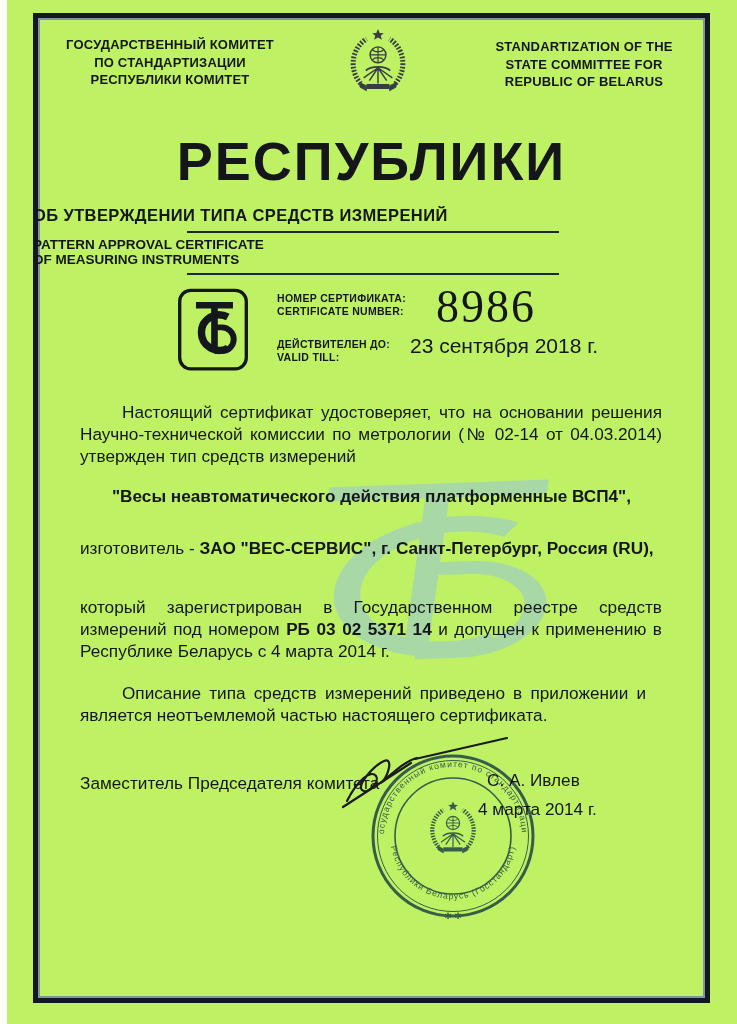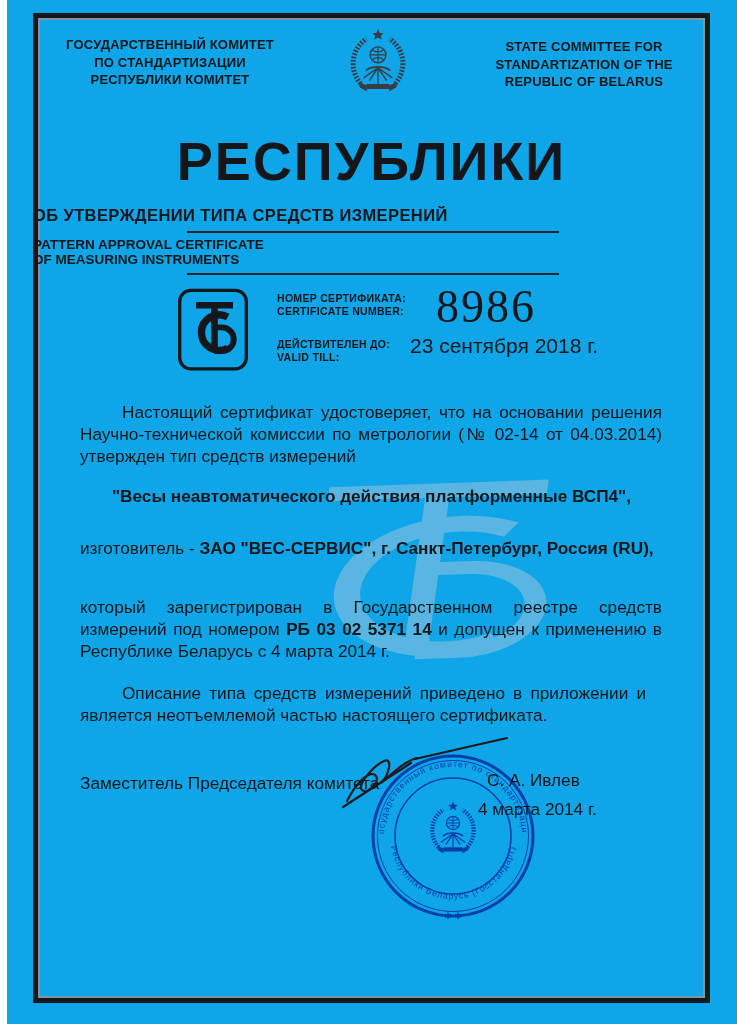--- a/index.html
+++ b/index.html
@@ -1,16 +1,16 @@
 <!DOCTYPE html>
 <html><head>
 <meta charset="utf-8">
 <style>
   html,body{margin:0;padding:0;background:#ffffff;}
-  .page{position:relative;width:737px;height:1024px;background:#0ea5e9;
+  .page{position:relative;width:737px;height:1024px;background:#bef264;
         font-family:"Liberation Sans",sans-serif;color:#15161a;overflow:hidden;}
   .scan-edge{position:absolute;left:0;top:0;width:7px;height:100%;background:#fcfdfd;}
   .frame{position:absolute;left:33px;top:13px;width:677px;height:990px;
          border:5px solid #14181f;box-sizing:border-box;}
   .frame-inner{position:absolute;inset:0;border:2px solid #7e95a4;}
   .abs{position:absolute;}
   .org{width:244px;text-align:center;font-weight:bold;font-size:13px;line-height:17.5px;letter-spacing:.2px;z-index:2;}
   .title{left:33px;width:677px;top:130px;text-align:center;font-weight:bold;font-size:54px;letter-spacing:2px;z-index:2;}
   .subtitle{left:33px;width:606px;top:206px;text-align:left;font-weight:bold;font-size:16.5px;letter-spacing:.4px;z-index:2;}
   .rule{left:187px;width:372px;height:2px;background:#20242b;z-index:2;}
@@ -58,22 +58,22 @@
       <circle cx="50" cy="40" r="11" stroke-width="2"></circle>
       <path d="M39 40 H61 M50 29 V51 M42 33 C46 37,54 37,58 33 M42 47 C46 43,54 43,58 47" stroke-width="1.6"></path>
       <path d="M50 58 L30 72 M50 58 L38 76 M50 58 L50 80 M50 58 L62 76 M50 58 L70 72" stroke-width="2"></path>
       <path d="M33 62 C40 55,60 55,67 62" stroke-width="2.4"></path>
       <path d="M34 84 H66" stroke-width="7"></path>
       <path d="M24 78 L34 83 L34 90 L25 85 Z M76 78 L66 83 L66 90 L75 85 Z" fill="currentColor" stroke-width="1"></path>
     </g>
   </svg>
 
   <div class="abs org" style="left:462px;top:38px;">
+    <div>STANDARTIZATION OF THE</div>
     <div>STATE COMMITTEE FOR</div>
-    <div>STANDARTIZATION OF THE</div>
     <div>REPUBLIC OF BELARUS</div>
   </div>
 
   <div class="abs title">РЕСПУБЛИКИ</div>
   <div class="abs subtitle">ОБ УТВЕРЖДЕНИИ ТИПА СРЕДСТВ ИЗМЕРЕНИЙ</div>
   <div class="abs rule" style="top:231px;"></div>
   <div class="abs en-sub">
     <div>PATTERN APPROVAL CERTIFICATE</div>
     <div>OF MEASURING INSTRUMENTS</div>
   </div>

